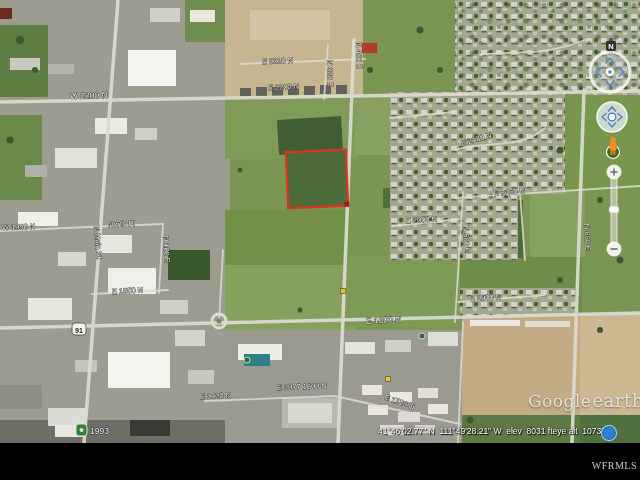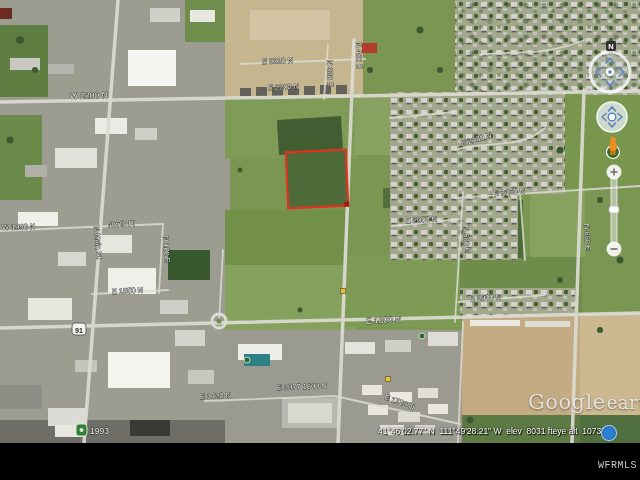--- a/index.html
+++ b/index.html
@@ -10,32 +10,32 @@
   .street-label{font-family:"Liberation Sans",sans-serif;font-size:7.5px;fill:#ffffff;
                 stroke:#15150f;stroke-width:.85;paint-order:stroke;stroke-linejoin:round;opacity:.96;}
   .street-label.big{font-size:8.5px;}
   .shield-num{font-family:"Liberation Sans",sans-serif;font-size:7px;font-weight:bold;fill:#222;}
   .year-text{font-family:"Liberation Sans",sans-serif;font-size:8.5px;fill:#fff;
              stroke:#111;stroke-width:.8;paint-order:stroke;}
   .nav-glyph{stroke:#5b82c2;stroke-width:1.6;fill:none;stroke-linecap:round;}
   .watermark{position:absolute;left:528px;top:390px;color:rgba(245,245,245,.82);
              font-family:"DejaVu Serif",serif;text-shadow:0 1px 2px rgba(0,0,0,.45);
              display:flex;align-items:baseline;letter-spacing:.5px;}
-  .watermark .g{font-size:21px;}
+  .watermark .g{font-size:17px;}
   .watermark .e{font-size:18px;margin-left:1px;}
   .status-line{position:absolute;left:378px;top:426px;width:222px;height:14px;
                font-size:8.5px;color:#fff;white-space:pre;
                text-shadow:0 0 2px #000,1px 1px 1px #000;display:flex;}
   .status-line .gap{flex:1;}
   .status-globe{position:absolute;left:601px;top:425px;width:14px;height:14px;border-radius:50%;
                 background:#2d7fd0;border:1px solid rgba(210,230,250,.8);
                 box-shadow:inset 0 0 2px #0b3f78;}
   .bottom-bar{position:absolute;left:0;top:443px;width:640px;height:37px;background:#000;}
   .mls-mark{position:absolute;right:3px;top:17px;color:#c8c8c8;font-size:10px;
-            letter-spacing:.5px;font-family:Liberation Mono, monospace;}
+            letter-spacing:.5px;font-family:Liberation Serif, serif;}
 </style>
 </head>
 <body>
 
 <div class="screen">
   <div class="map-viewport">
     <svg width="640" height="443" viewBox="0 0 640 443" xmlns="http://www.w3.org/2000/svg">
       <defs>
         <pattern id="houses" width="15" height="12" patternUnits="userSpaceOnUse">
           <rect width="15" height="12" fill="#a3a78b"></rect>

